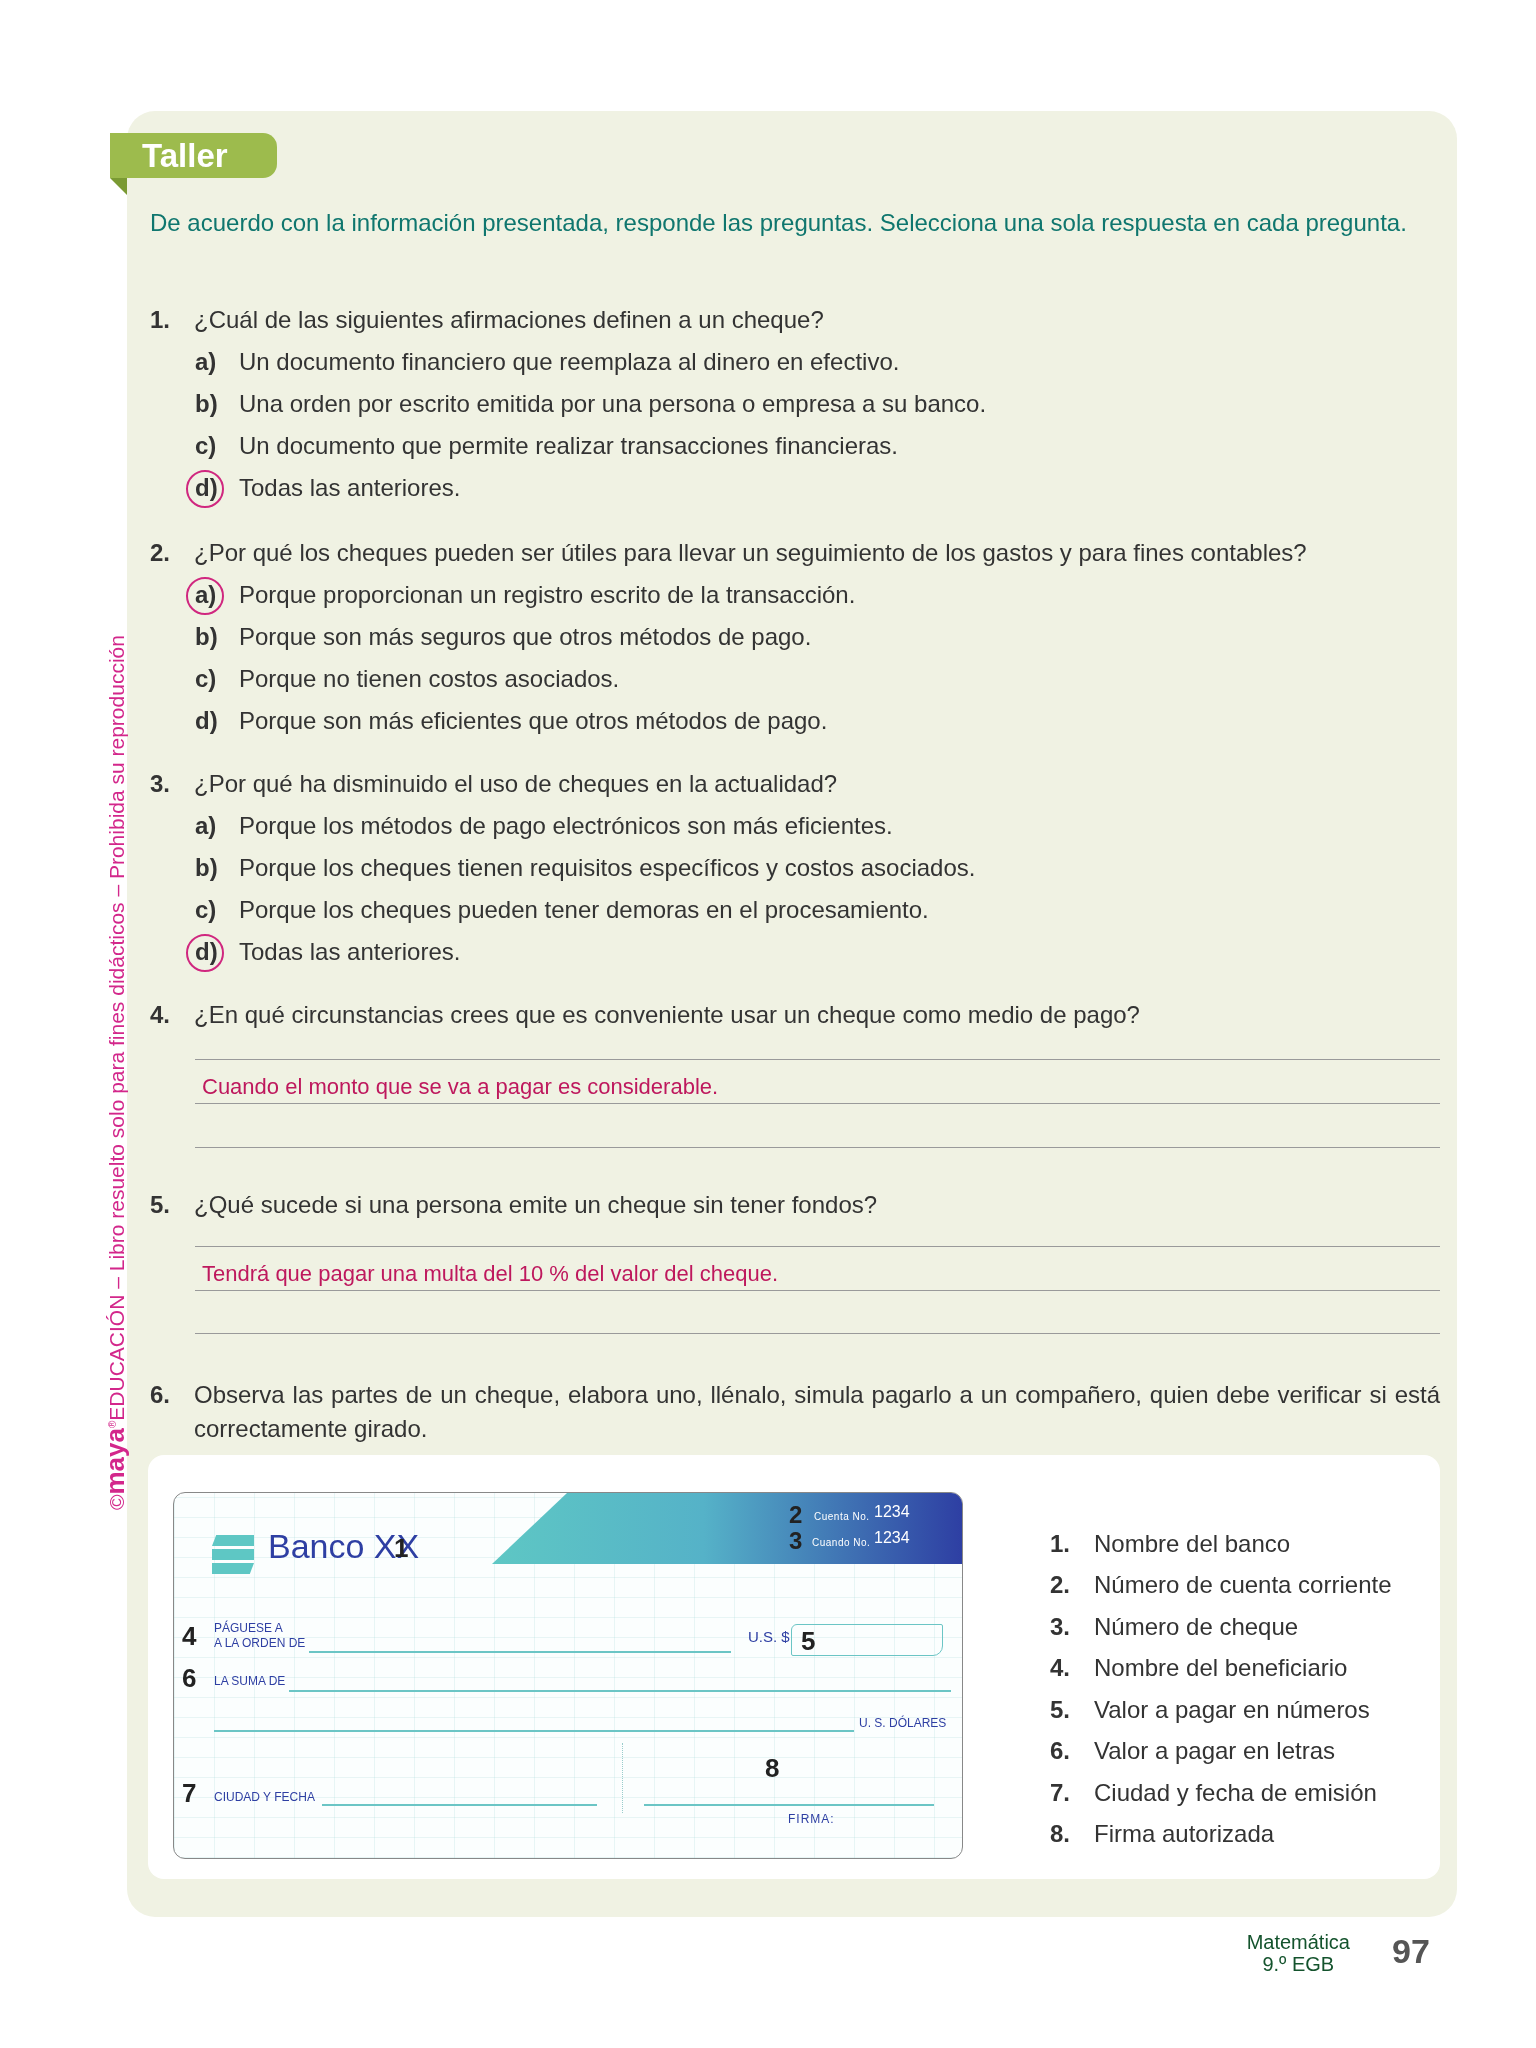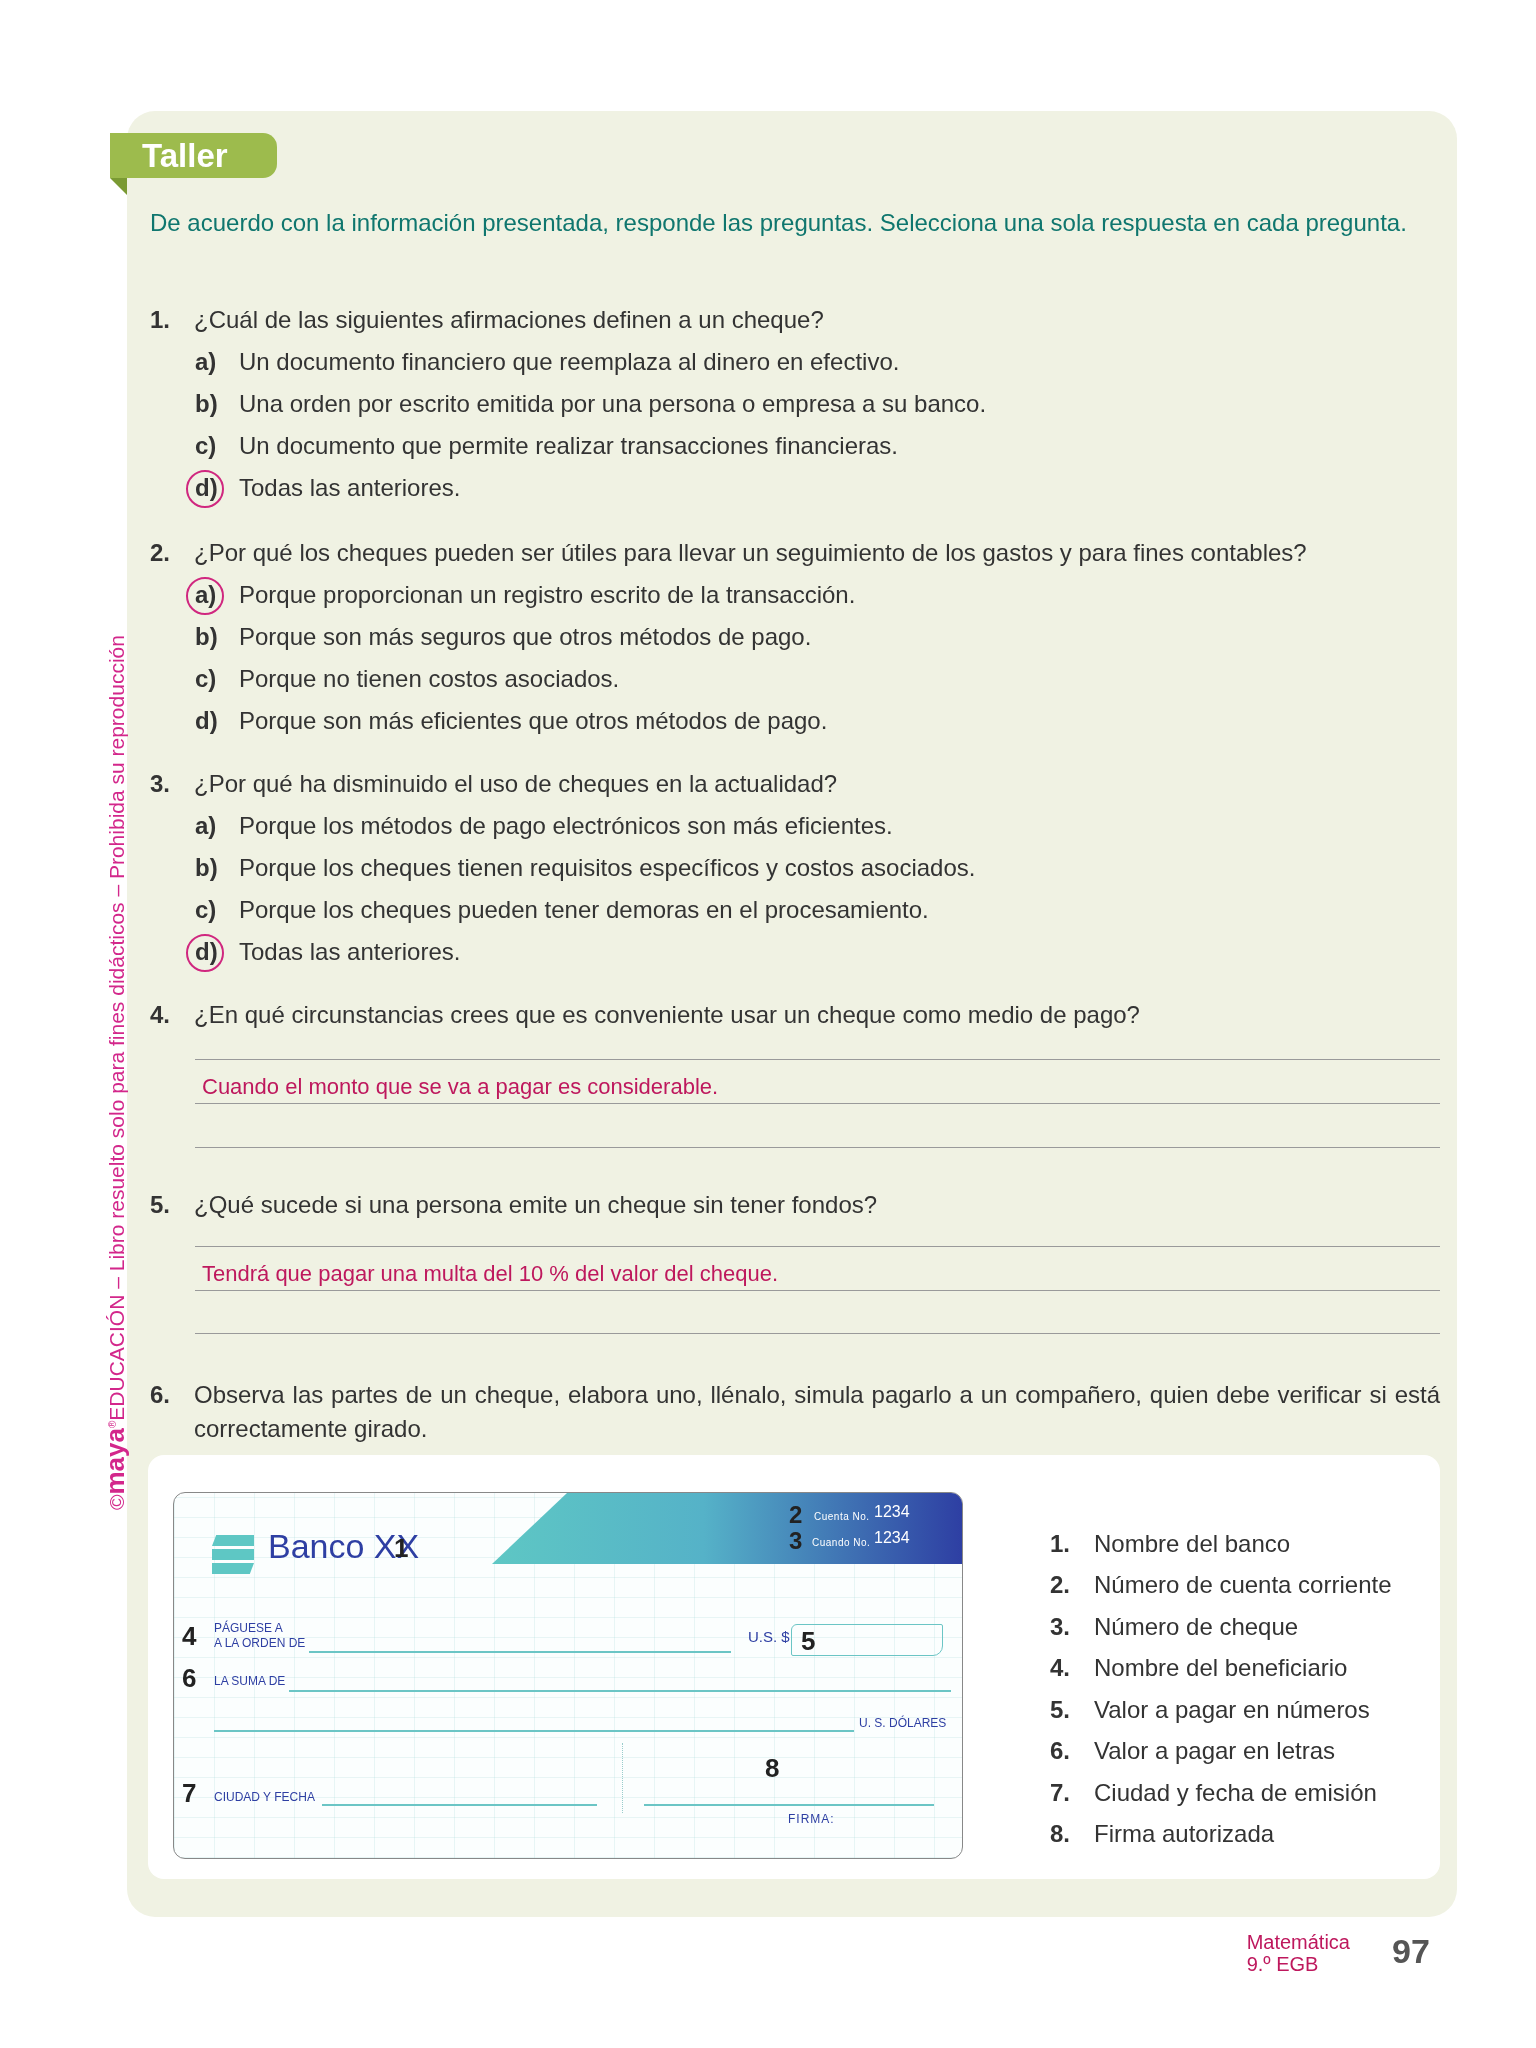--- a/index.html
+++ b/index.html
@@ -70,21 +70,21 @@
   .clabel { position: absolute; font-size: 12px; color: #2e3fa3; line-height: 14px; }
   .cline { position: absolute; height: 0; border-top: 2px solid #6bc5c5; }
   .amtbox {
     position: absolute; left: 617px; top: 131px; width: 152px; height: 32px;
     border: 1.5px solid #6bc5c5; border-radius: 6px 2px 10px 2px; box-sizing: border-box;
   }
   .vdots { position: absolute; left: 448px; top: 250px; height: 70px; border-left: 1.5px dotted #9cc; }
   .parts { position: absolute; left: 1030px; top: 1530px; }
   .part { position: absolute; left: 0; font-size: 24px; color: #333; white-space: nowrap; margin-left: 20px; }
   .part .pn { display: inline-block; width: 44px; font-weight: bold; }
-  .foot-subj { position: absolute; right: 186px; top: 1931px; font-size: 20px; color: #be185d; text-align: left; line-height: 22px; }
+  .foot-subj { position: absolute; right: 186px; top: 1931px; font-size: 20px; color: #14532d; text-align: center; line-height: 22px; }
   .foot-page { position: absolute; left: 1392px; top: 1932px; font-size: 34px; font-weight: bold; color: #555; }
 </style>
 </head>
 <body>
 
 <div class="panel"></div>
 <div class="tab">Taller</div>
 <div class="tab-fold"></div>
 
 <div class="side">

